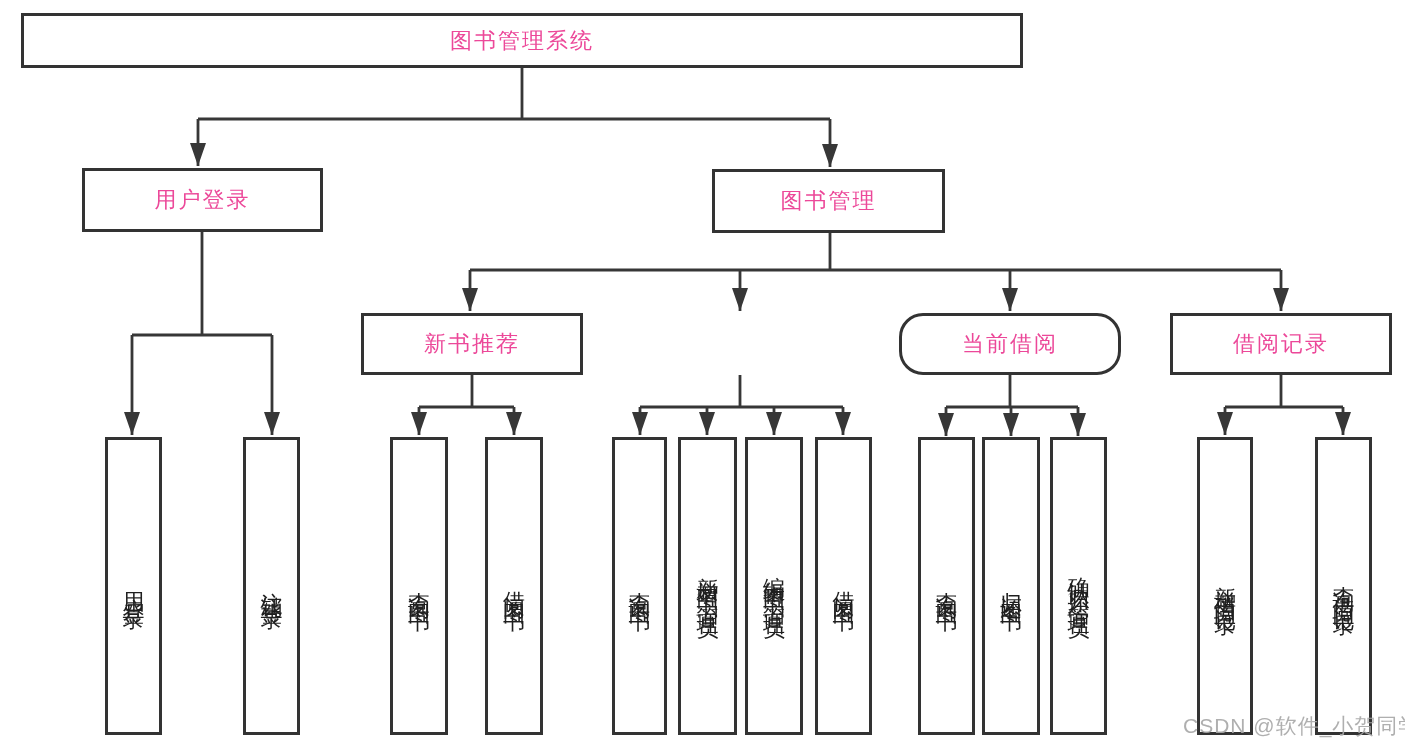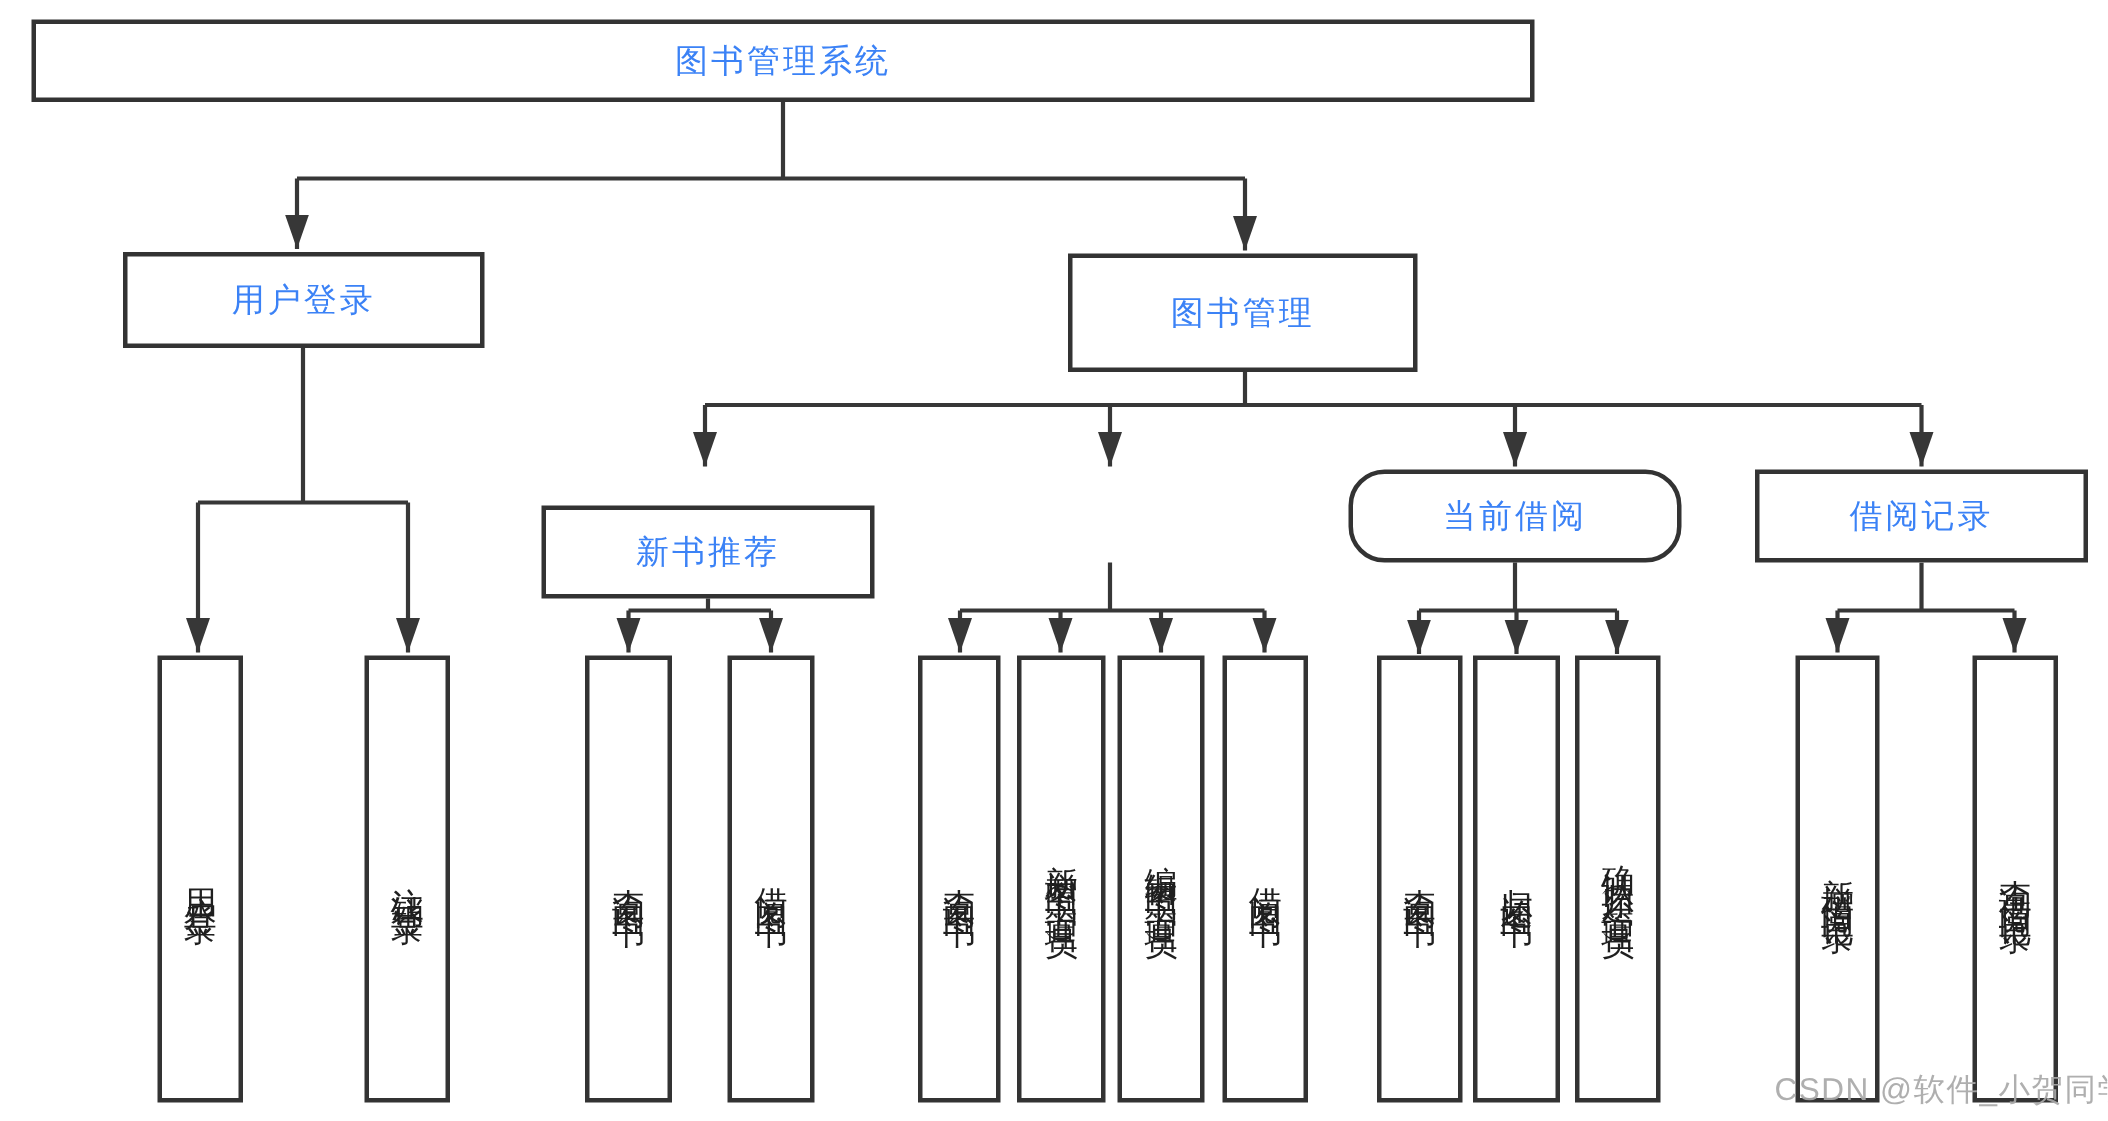--- a/index.html
+++ b/index.html
@@ -19,38 +19,38 @@
     background:#ffffff;
     border:3px solid #333333;
     display:flex;align-items:center;justify-content:center;
     z-index:2;
     color:#1f1f1f;
   }
   .hlbl{
     font-size:22px;
     letter-spacing:2px;
     white-space:nowrap;
-    color:#3b82f6;
+    color:#ec4899;
   }
   .vlbl{
     writing-mode:vertical-rl;
     font-size:22px;
     letter-spacing:6px;
     line-height:1;
     color:#1f1f1f;
     white-space:nowrap;
   }
   
   .n-root{left:21px;top:13px;width:1002px;height:55px;}
   
   .n-login{left:82px;top:168px;width:241px;height:64px;}
-  .n-bookmgmt{left:712px;top:169px;width:233px;height:79px;}
+  .n-bookmgmt{left:712px;top:169px;width:233px;height:64px;}
   
   .n-l2{top:313px;width:222px;height:62px;}
-  .n-newbook{left:361px;margin-top:24px;}
+  .n-newbook{left:361px;}
   .n-borrowmgmt{left:629px;}
   .n-currentborrow{left:899px;border-radius:24px;}
   .n-records{left:1170px;}
   
   .n-tall{top:437px;height:298px;}
   .t-userlogin{left:105px;width:57px;}
   .t-logout{left:243px;width:57px;}
   .t-nb-query{left:390px;width:58px;}
   .t-nb-borrow{left:485px;width:58px;}
   .t-bb-query{left:612px;width:55px;}

